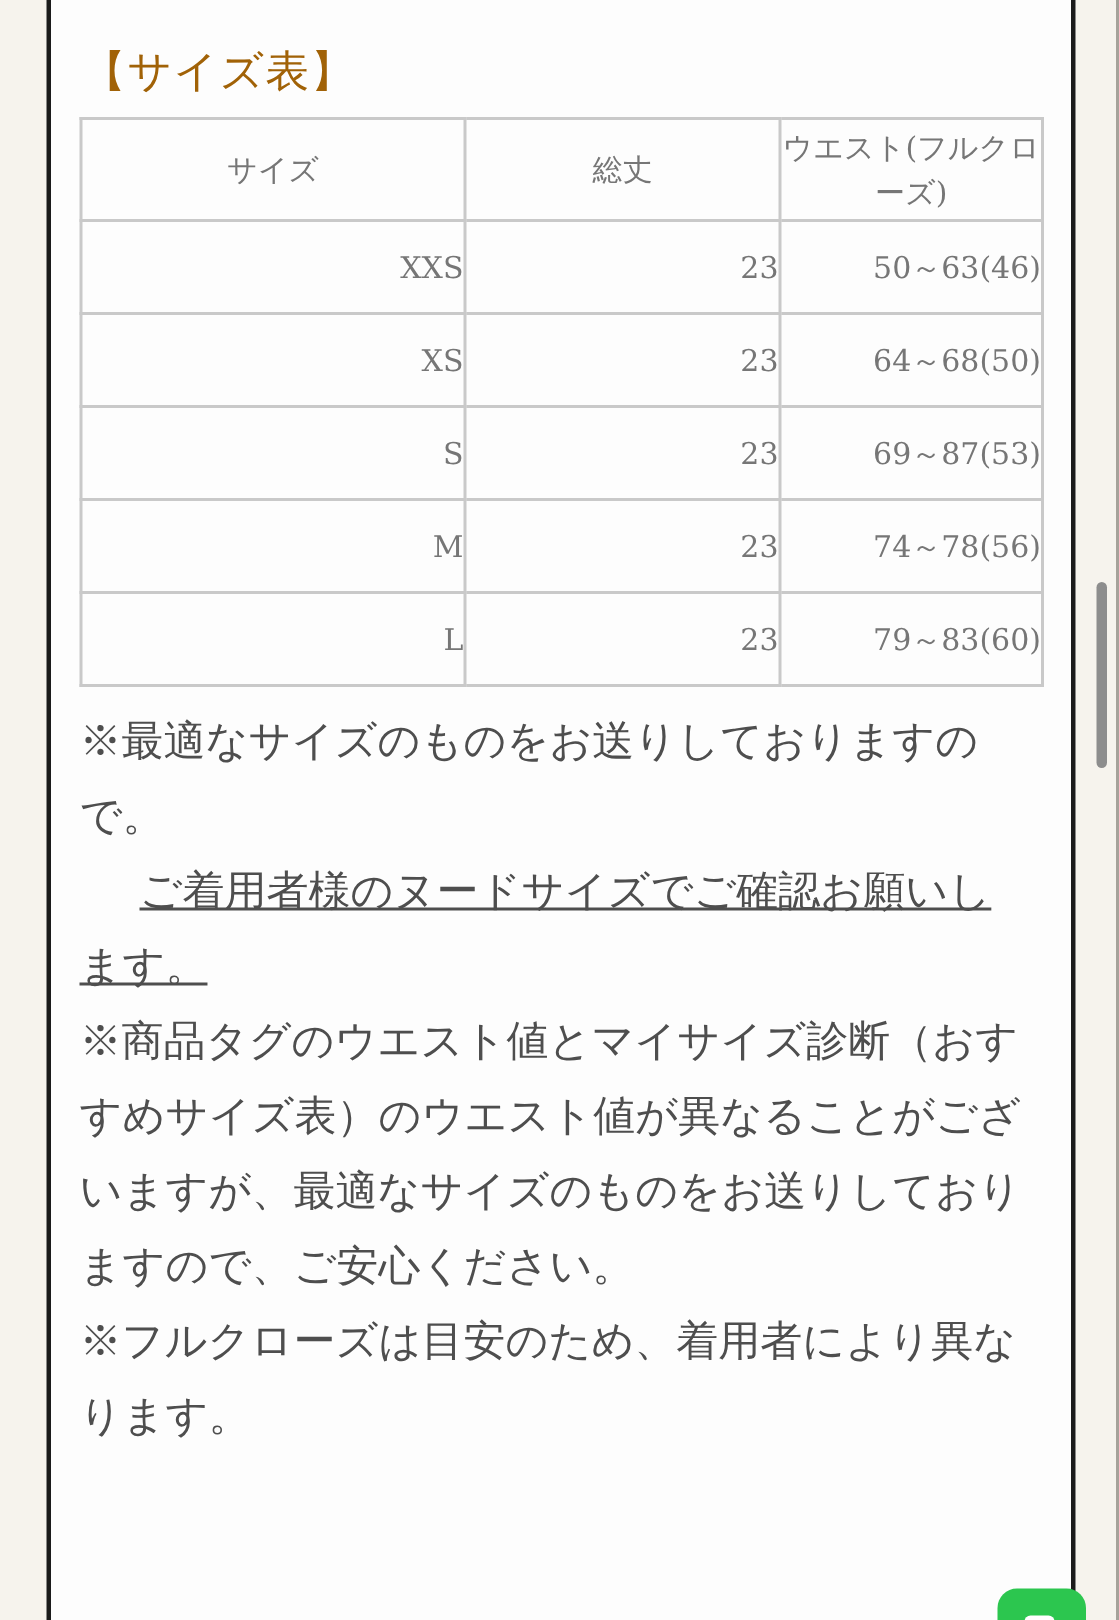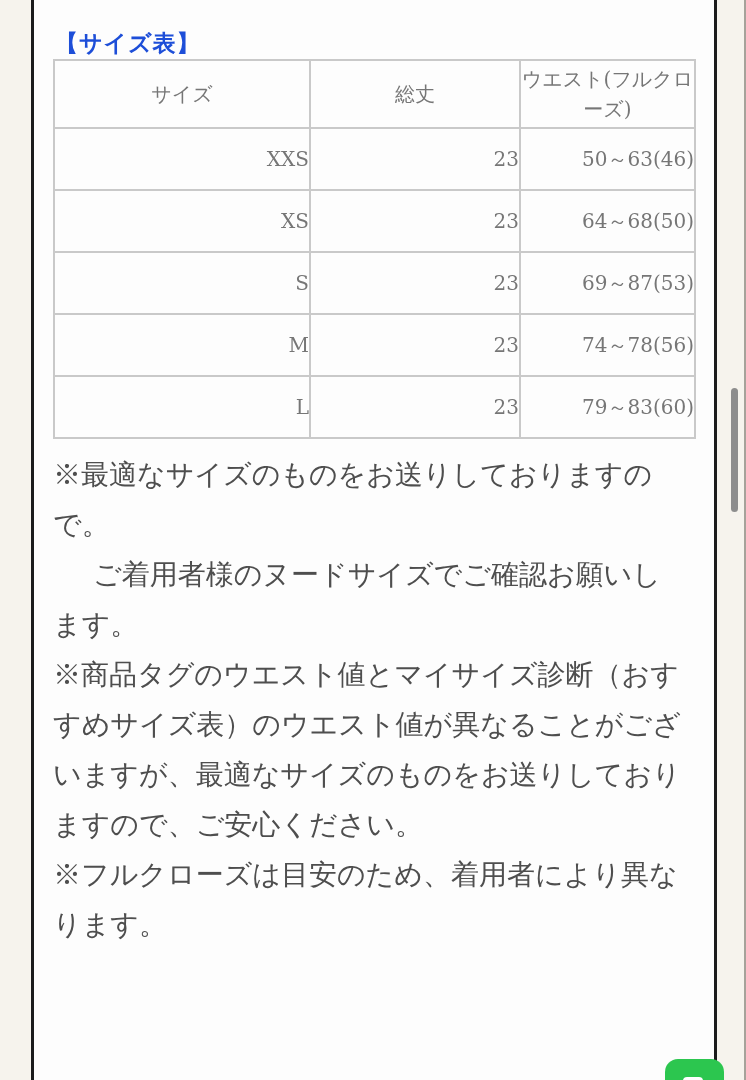--- a/index.html
+++ b/index.html
@@ -26,27 +26,27 @@
     box-sizing: border-box;
     background: #fdfdfd;
     border-left: 3px solid #1b1b1b;
     border-right: 3px solid #1b1b1b;
   }
   .sheet-inner {
     padding: 28px 0 0 19px;
   }
   .page-title {
     margin: 0 0 0 2px;
-    font-size: 23px;
-    font-weight: 700;
-    color: #1d4ed8;
+    font-size: 29px;
+    font-weight: 400;
+    color: #a16207;
     letter-spacing: 1px;
   }
   table.size-table {
-    margin-top: 0;
+    margin-top: 10px;
     border-collapse: collapse;
     table-layout: fixed;
     width: 641px;
   }
   .size-table col.c1 { width: 256px; }
   .size-table col.c2 { width: 210px; }
   .size-table col.c3 { width: 175px; }
   .size-table th, .size-table td {
     border: 2px solid #c9c9c9;
     font-weight: normal;
@@ -62,21 +62,21 @@
   .size-table tbody td { height: 60px; text-align: right; }
   .notes {
     margin-top: 11px;
     width: 634px;
     font-size: 28px;
     line-height: 50px;
     color: #4e4e4e;
     line-break: strict;
   }
   .notes p { margin: 0; }
-  .note-indent { text-indent: 40px; }
+  .note-indent { text-indent: 40px; text-decoration: underline; }
   
   .scrollbar-thumb {
     position: absolute;
     left: 731px;
     top: 388px;
     width: 7px;
     height: 124px;
     border-radius: 4px;
     background: #8d8d8d;
   }

